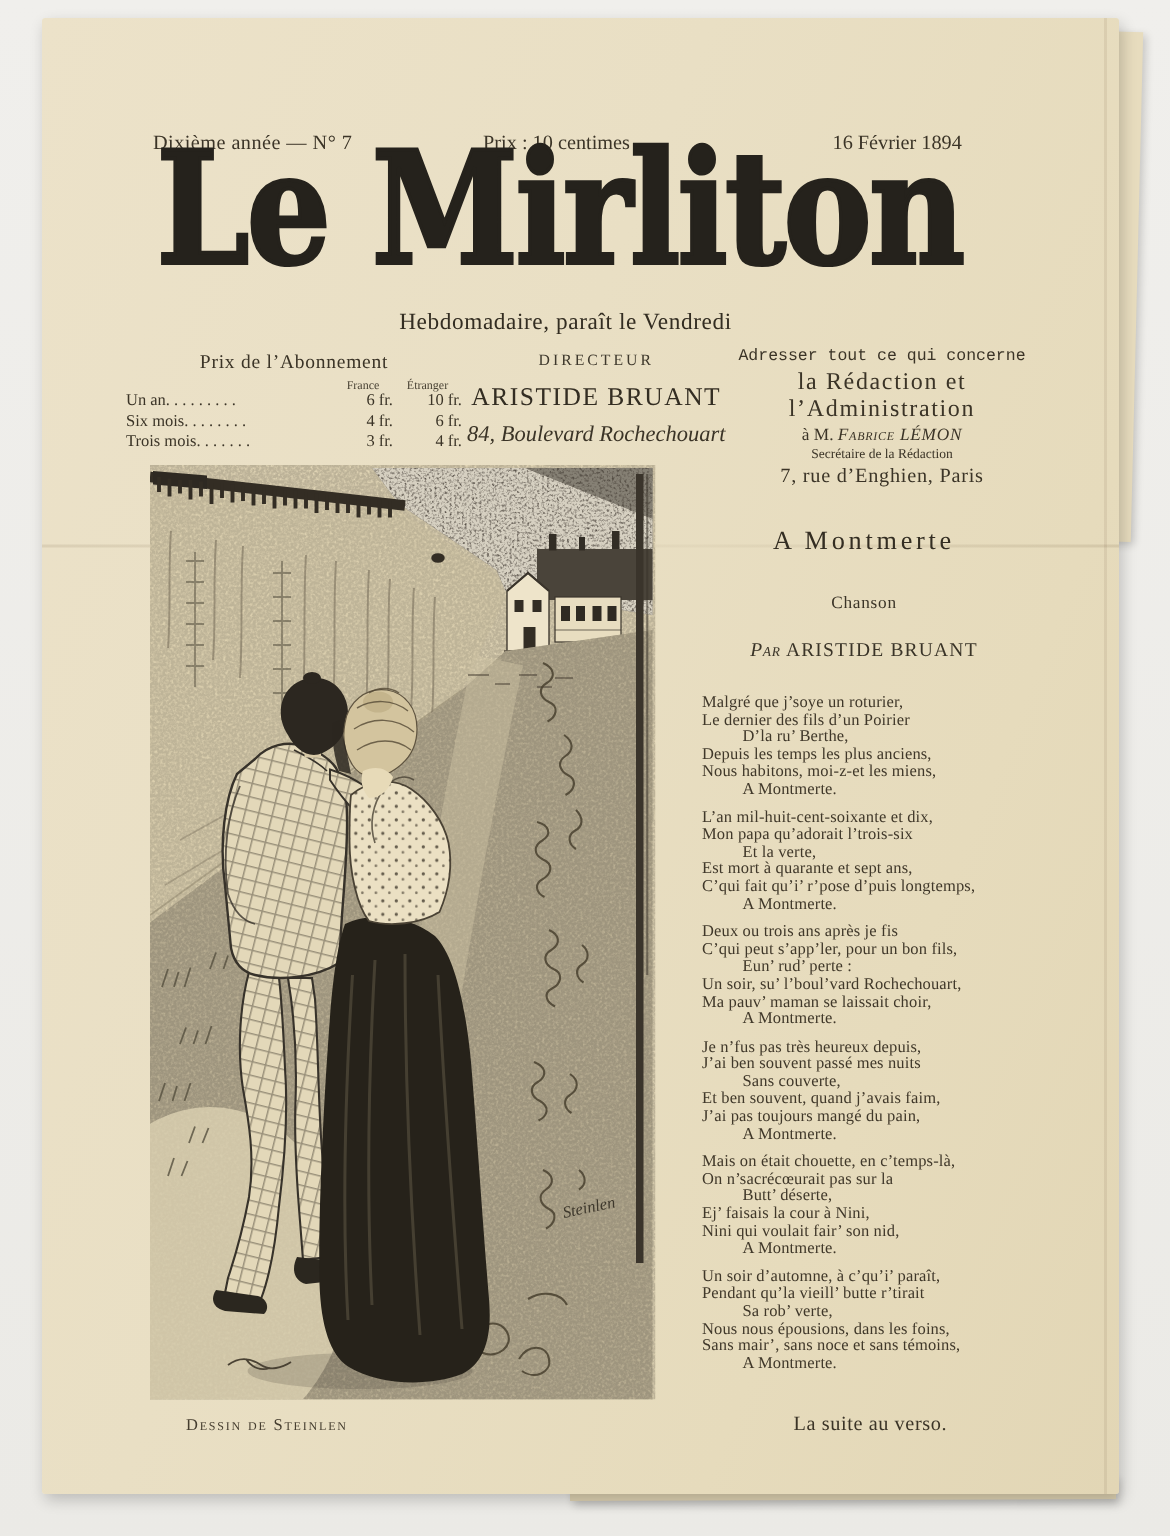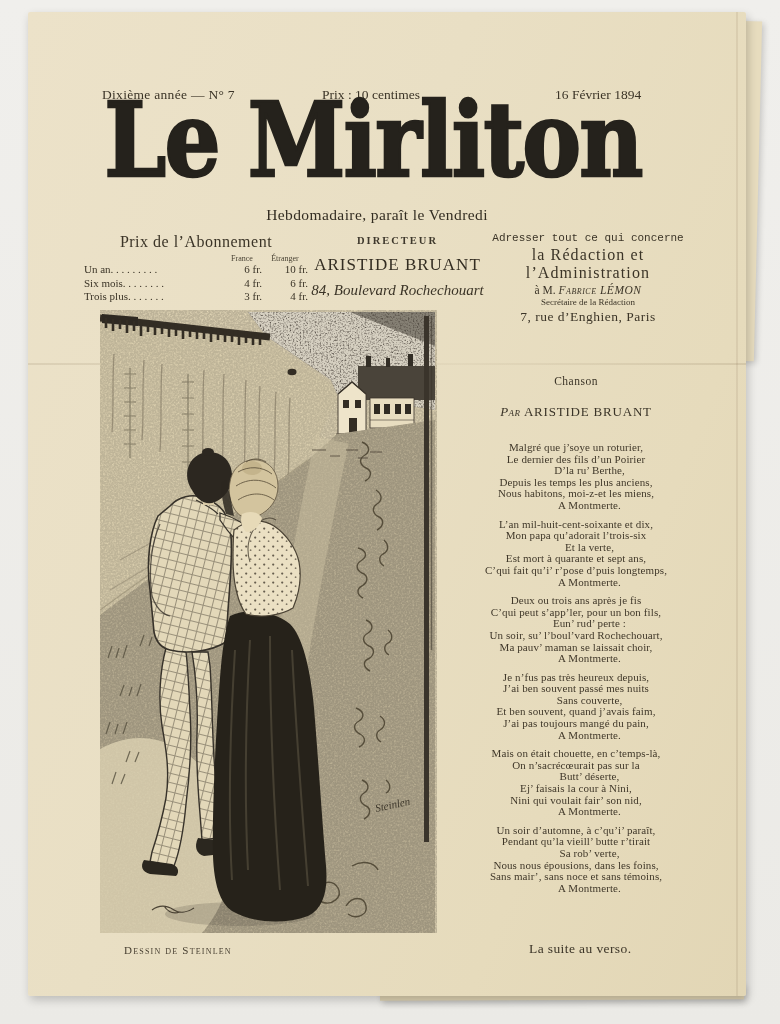--- a/index.html
+++ b/index.html
@@ -12,47 +12,47 @@
   .sheet::after{content:"";position:absolute;top:0;bottom:0;left:708px;width:2px;background:rgba(120,100,70,.12);}
   .abs{position:absolute;}
   
   .issue{left:74px;top:75px;font-size:13.5px;letter-spacing:.3px;}
   .price{left:0;right:0;top:75px;text-align:center;transform:translateX(-16px);font-size:13.5px;}
   .date{left:527px;top:75px;font-size:13.5px;}
   .title{left:0;right:0;top:64px;text-align:center;font-family:"DejaVu Serif",serif;font-weight:bold;font-size:98px;line-height:1.28;color:#25221c;letter-spacing:-2px;transform:translateX(-14px) scale(.9,1.06);transform-origin:50% 35%;-webkit-text-stroke:2.4px #25221c;}
   .subtitle{left:0;right:0;top:194px;text-align:center;transform:translateX(-10px);font-size:15.5px;letter-spacing:.4px;color:#332d22;}
   
   .abonnement{left:56px;top:221px;width:224px;font-size:11px;}
-  .ab-title{text-align:center;font-size:16px;letter-spacing:.5px;margin-bottom:3px;}
+  .ab-title{text-align:center;font-size:13px;letter-spacing:.5px;margin-bottom:3px;}
   .ab-head{display:flex;justify-content:flex-end;font-size:8px;color:#4a4335;}
   .ab-head span{display:inline-block;text-align:center;}
   .ab-h1{width:40px;} .ab-h2{width:46px;}
   .ab-row{display:flex;line-height:13.5px;}
   .ab-label{flex:1;white-space:nowrap;overflow:hidden;}
   .ab-v1{width:40px;text-align:right;} .ab-v2{width:46px;text-align:right;}
   .directeur{left:252px;top:223px;width:235px;text-align:center;}
-  .dir-head{font-size:10.5px;letter-spacing:2px;color:#3e382c;font-weight:bold;}
+  .dir-head{font-size:10.5px;letter-spacing:2px;color:#3e382c;}
   .dir-name{font-size:17px;letter-spacing:1px;margin-top:9px;color:#332d22;}
   .dir-addr{font-size:15px;font-style:italic;margin-top:7px;}
   .admin{left:458px;top:220px;width:204px;text-align:center;}
   .ad-l1{font-size:11px;font-family:Liberation Mono, monospace;}
   .ad-l2{font-size:16px;letter-spacing:1.1px;margin-top:2px;}
   .ad-l3{font-size:11.5px;margin-top:2px;}
   .sc{font-variant:small-caps;letter-spacing:.5px;font-style:italic;}
   .ad-l4{font-size:9px;margin-top:1px;}
   .ad-l5{font-size:13.5px;margin-top:2px;letter-spacing:.5px;}
   
   .artwork{left:72px;top:298px;width:337px;height:623px;}
   
   .song{left:440px;top:338px;width:216px;}
   .song-title{text-align:center;font-size:17.5px;letter-spacing:2.5px;color:#332d22;}
   .song-genre{text-align:center;font-size:11.5px;letter-spacing:.5px;margin-top:25px;}
   .song-byline{text-align:center;font-size:13px;letter-spacing:.8px;margin-top:17px;color:#3a3428;}
   .stanzas{margin-top:22px;font-size:11px;line-height:11.6px;letter-spacing:.1px;color:#40382a;}
-  .stanza{margin-bottom:7px;text-align:center;}
+  .stanza{margin-bottom:7px;}
   .pline{display:block;white-space:nowrap;}
   .pline.ind{padding-left:27px;}
   
   .credit{left:96px;top:932px;font-size:11px;font-variant:small-caps;letter-spacing:1.2px;color:#453d2f;}
   .verso{left:501px;top:929px;font-size:13.5px;letter-spacing:.4px;}
 </style>
 </head>
 <body>
 
 <div class="stage">
@@ -78,21 +78,21 @@
         <span class="ab-label">Un an. . . . . . . . .</span>
         <span class="ab-v1">6 fr.</span>
         <span class="ab-v2">10 fr.</span>
       </div>
       <div class="ab-row">
         <span class="ab-label">Six mois. . . . . . . .</span>
         <span class="ab-v1">4 fr.</span>
         <span class="ab-v2">6 fr.</span>
       </div>
       <div class="ab-row">
-        <span class="ab-label">Trois plus. . . . . . .</span>
+        <span class="ab-label">Trois mois. . . . . . .</span>
         <span class="ab-v1">3 fr.</span>
         <span class="ab-v2">4 fr.</span>
       </div>
     </div>
 
     <div class="abs directeur">
       <div class="dir-head">DIRECTEUR</div>
       <div class="dir-name">ARISTIDE BRUANT</div>
       <div class="dir-addr">84, Boulevard Rochechouart</div>
     </div>
@@ -274,20 +274,21 @@
         </g>
 
         <g>
           <text x="276" y="502" transform="rotate(-12 276 502)" font-family="Liberation Serif, serif" font-style="italic" font-size="11" fill="#3e382c">Steinlen</text>
           <path d="M52,600 c8,-6 16,-4 22,0 c6,4 14,2 20,-2 m-30,-2 c4,6 10,8 16,6" stroke="#4a4234" stroke-width="1.2" fill="none"></path>
         </g>
       </svg>
     </div>
 
     <div class="abs song">
+      <div class="song-title">A Montmerte</div>
       <div class="song-genre">Chanson</div>
       <div class="song-byline">
         <span class="sc">Par</span>
         <span>ARISTIDE BRUANT</span>
       </div>
       <div class="stanzas">
         <div class="stanza">
           <span class="pline">Malgré que j’soye un roturier,</span>
           <span class="pline">Le dernier des fils d’un Poirier</span>
           <span class="pline ind">D’la ru’ Berthe,</span>

